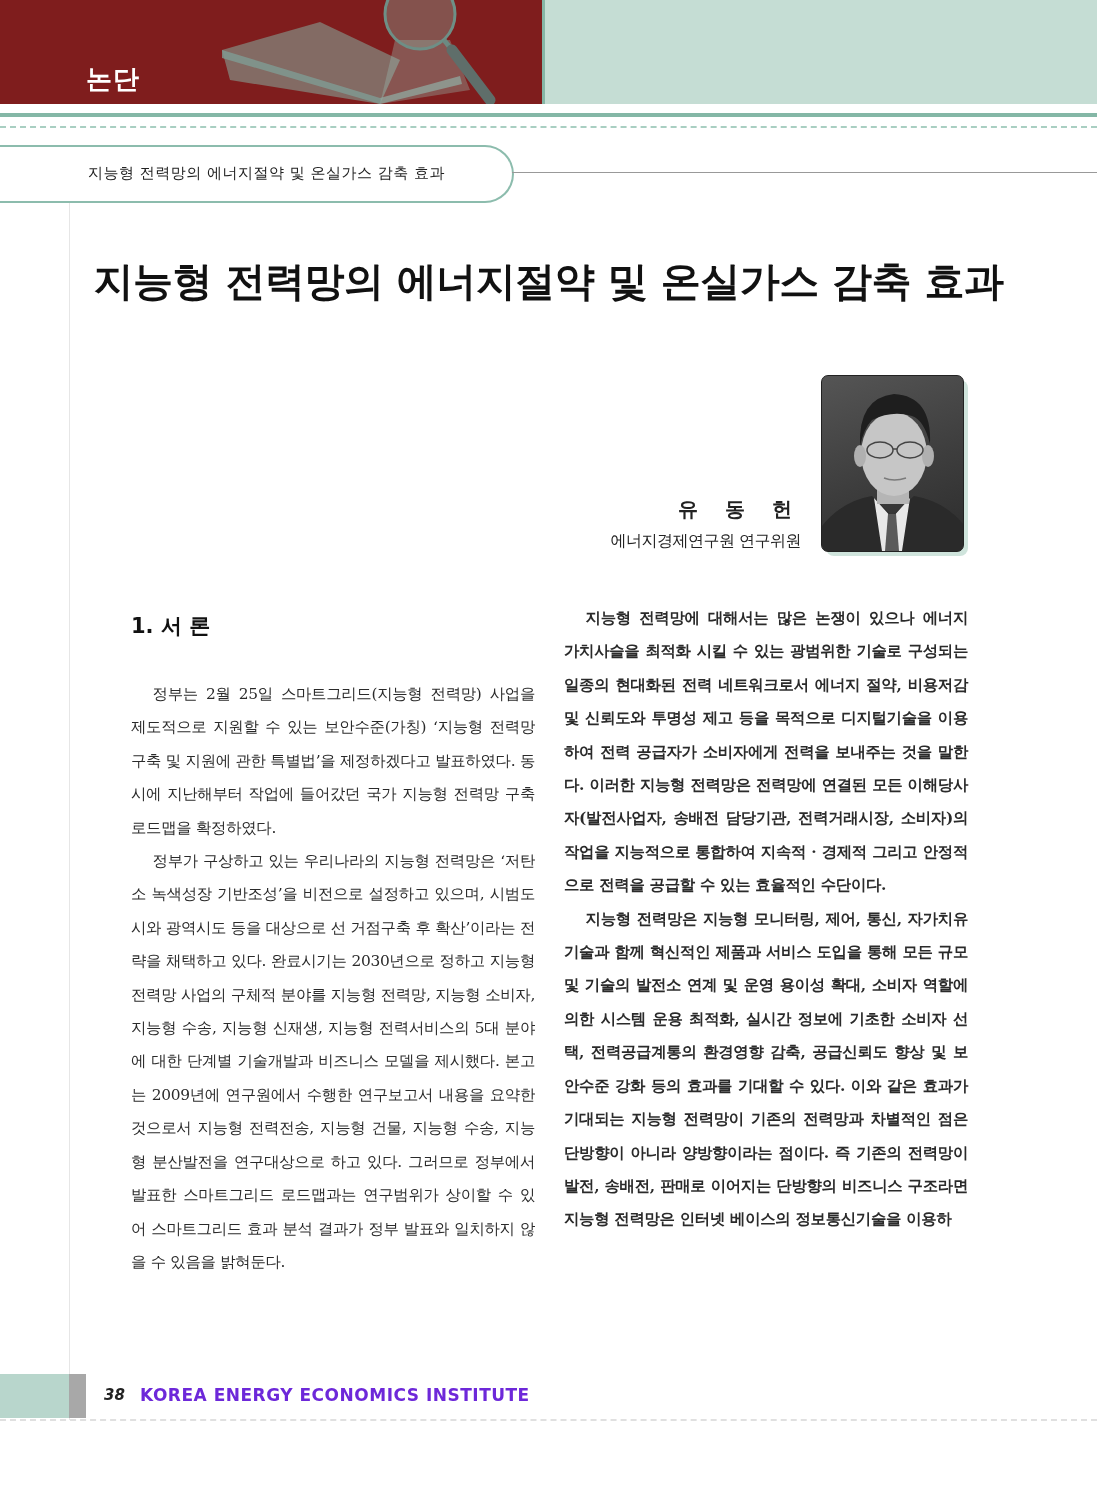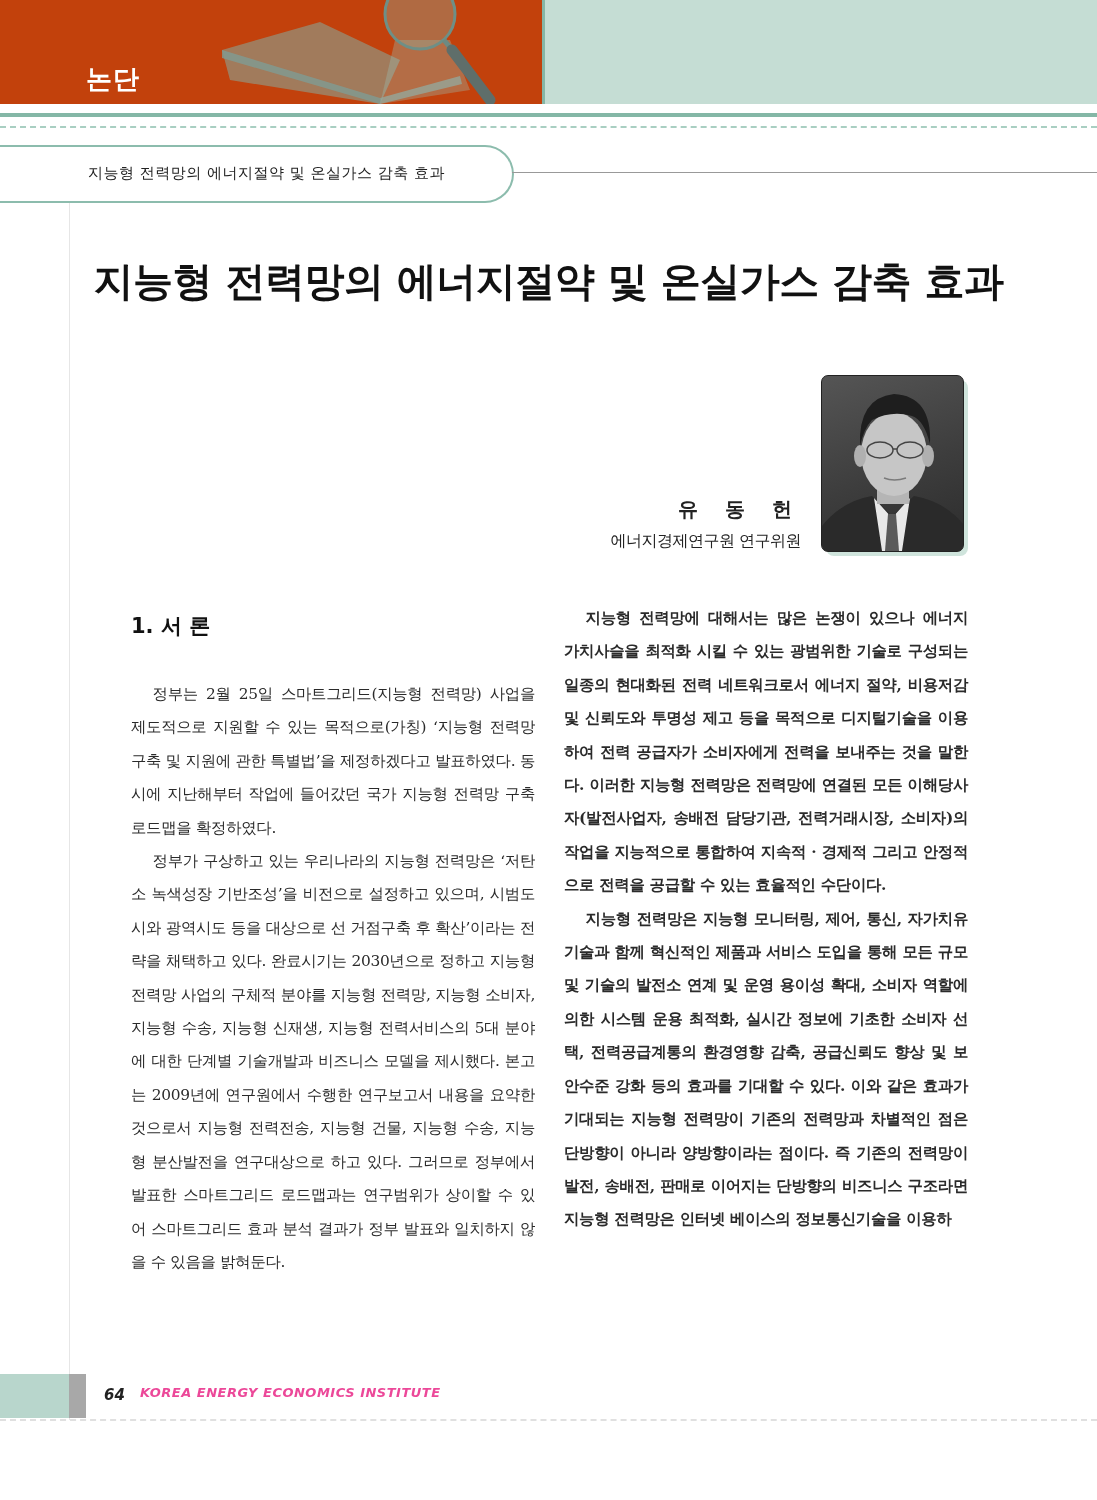--- a/index.html
+++ b/index.html
@@ -5,21 +5,21 @@
     html, body { margin: 0; padding: 0; }
     body {
       width: 1097px; height: 1500px; position: relative; overflow: hidden;
       background: #ffffff;
       font-family: "DejaVu Sans", "Liberation Sans", sans-serif;
       color: #222;
     }
     .abs { position: absolute; }
 
     
-    .hdr-dark { left: 0; top: 0; width: 542px; height: 104px; background: #c2410c; overflow: hidden; }
+    .hdr-dark { left: 0; top: 0; width: 542px; height: 104px; background: #7f1d1d; overflow: hidden; }
     .hdr-light { left: 542px; top: 0; width: 555px; height: 104px; background: #c5ddd4; border-left: 3px solid #86b6a6; }
     .hdr-art { position: absolute; left: 0; top: 0; width: 542px; height: 104px; }
     .section-tag {
       position: absolute; left: 86px; top: 62px;
       font-size: 26px; font-weight: bold; color: #ffffff; letter-spacing: 1px;
     }
 
     .rule-thick { left: 0; top: 113px; width: 1097px; height: 4px; background: #84b7a6; }
     .rule-dash { left: 0; top: 126px; width: 1097px; height: 0; border-top: 2px dashed #a9cfc2; }
 
@@ -65,21 +65,21 @@
     .col p {
       margin: 0; line-height: 33.4px; text-align: justify; text-indent: 1.4em; letter-spacing: -0.3px;
     }
     .col-right p:first-child { margin-top: 2px; }
 
     
     .foot-green { left: 0; top: 1374px; width: 69px; height: 44px; background: #b8d6cc; }
     .foot-gray { left: 69px; top: 1374px; width: 17px; height: 44px; background: #a8a8a8; }
     .foot-dash { left: 0; top: 1419px; width: 1097px; border-top: 2px dashed #e0e0e0; }
     .page-num { left: 104px; top: 1386px; font-size: 15px; font-style: italic; font-weight: bold; color: #222; }
-    .journal { left: 140px; top: 1385px; font-size: 13px; font-weight: bold; color: #ec4899; letter-spacing: 0.5px; font-style: italic; }
+    .journal { left: 140px; top: 1385px; font-size: 17px; font-weight: bold; color: #6d28d9; letter-spacing: 0.5px; }
   </style>
 </head>
 <body>
 
 <div class="abs hdr-dark">
   <svg class="hdr-art" viewBox="0 0 542 104" preserveAspectRatio="none">
 
     <polygon points="222,50 320,22 400,60 380,104 230,80" fill="#86ab9f" opacity="0.55"></polygon>
     <polygon points="222,50 380,98 380,104 222,58" fill="#7f9c93" opacity="0.8"></polygon>
     <polygon points="380,98 460,76 462,84 380,104" fill="#8aa79e" opacity="0.7"></polygon>
@@ -129,26 +129,26 @@
     <ellipse cx="58" cy="74" rx="13" ry="8" fill="none" stroke="#444" stroke-width="1.5"></ellipse>
     <ellipse cx="88" cy="74" rx="13" ry="8" fill="none" stroke="#444" stroke-width="1.5"></ellipse>
     <line x1="71" y1="73" x2="75" y2="73" stroke="#444" stroke-width="1.5"></line>
 
     <path d="M62,102 Q72,106 84,102" stroke="#7a7a7a" stroke-width="1.5" fill="none"></path>
   </svg>
 </div>
 
 <div class="abs col col-left">
   <div class="h1">1. 서 론</div>
-  <p>정부는 2월 25일 스마트그리드(지능형 전력망) 사업을 제도적으로 지원할 수 있는 목적으로(가칭) ‘지능형 전력망 구축 및 지원에 관한 특별법’을 제정하겠다고 발표하였다. 동시에 지난해부터 작업에 들어갔던 국가 지능형 전력망 구축 로드맵을 확정하였다.</p>
+  <p>정부는 2월 25일 스마트그리드(지능형 전력망) 사업을 제도적으로 지원할 수 있는 보안수준(가칭) ‘지능형 전력망 구축 및 지원에 관한 특별법’을 제정하겠다고 발표하였다. 동시에 지난해부터 작업에 들어갔던 국가 지능형 전력망 구축 로드맵을 확정하였다.</p>
   <p>정부가 구상하고 있는 우리나라의 지능형 전력망은 ‘저탄소 녹색성장 기반조성’을 비전으로 설정하고 있으며, 시범도시와 광역시도 등을 대상으로 선 거점구축 후 확산’이라는 전략을 채택하고 있다. 완료시기는 2030년으로 정하고 지능형 전력망 사업의 구체적 분야를 지능형 전력망, 지능형 소비자, 지능형 수송, 지능형 신재생, 지능형 전력서비스의 5대 분야에 대한 단계별 기술개발과 비즈니스 모델을 제시했다. 본고는 2009년에 연구원에서 수행한 연구보고서 내용을 요약한 것으로서 지능형 전력전송, 지능형 건물, 지능형 수송, 지능형 분산발전을 연구대상으로 하고 있다. 그러므로 정부에서 발표한 스마트그리드 로드맵과는 연구범위가 상이할 수 있어 스마트그리드 효과 분석 결과가 정부 발표와 일치하지 않을 수 있음을 밝혀둔다.</p>
 </div>
 
 <div class="abs col col-right">
   <p>지능형 전력망에 대해서는 많은 논쟁이 있으나 에너지 가치사슬을 최적화 시킬 수 있는 광범위한 기술로 구성되는 일종의 현대화된 전력 네트워크로서 에너지 절약, 비용저감 및 신뢰도와 투명성 제고 등을 목적으로 디지털기술을 이용하여 전력 공급자가 소비자에게 전력을 보내주는 것을 말한다. 이러한 지능형 전력망은 전력망에 연결된 모든 이해당사자(발전사업자, 송배전 담당기관, 전력거래시장, 소비자)의 작업을 지능적으로 통합하여 지속적 · 경제적 그리고 안정적으로 전력을 공급할 수 있는 효율적인 수단이다.</p>
   <p>지능형 전력망은 지능형 모니터링, 제어, 통신, 자가치유 기술과 함께 혁신적인 제품과 서비스 도입을 통해 모든 규모 및 기술의 발전소 연계 및 운영 용이성 확대, 소비자 역할에 의한 시스템 운용 최적화, 실시간 정보에 기초한 소비자 선택, 전력공급계통의 환경영향 감축, 공급신뢰도 향상 및 보안수준 강화 등의 효과를 기대할 수 있다. 이와 같은 효과가 기대되는 지능형 전력망이 기존의 전력망과 차별적인 점은 단방향이 아니라 양방향이라는 점이다. 즉 기존의 전력망이 발전, 송배전, 판매로 이어지는 단방향의 비즈니스 구조라면 지능형 전력망은 인터넷 베이스의 정보통신기술을 이용하</p>
 </div>
 
 <div class="abs foot-green"></div>
 <div class="abs foot-gray"></div>
-<div class="abs page-num">64</div>
+<div class="abs page-num">38</div>
 <div class="abs journal">KOREA ENERGY ECONOMICS INSTITUTE</div>
 <div class="abs foot-dash"></div>
 
 </body></html>

